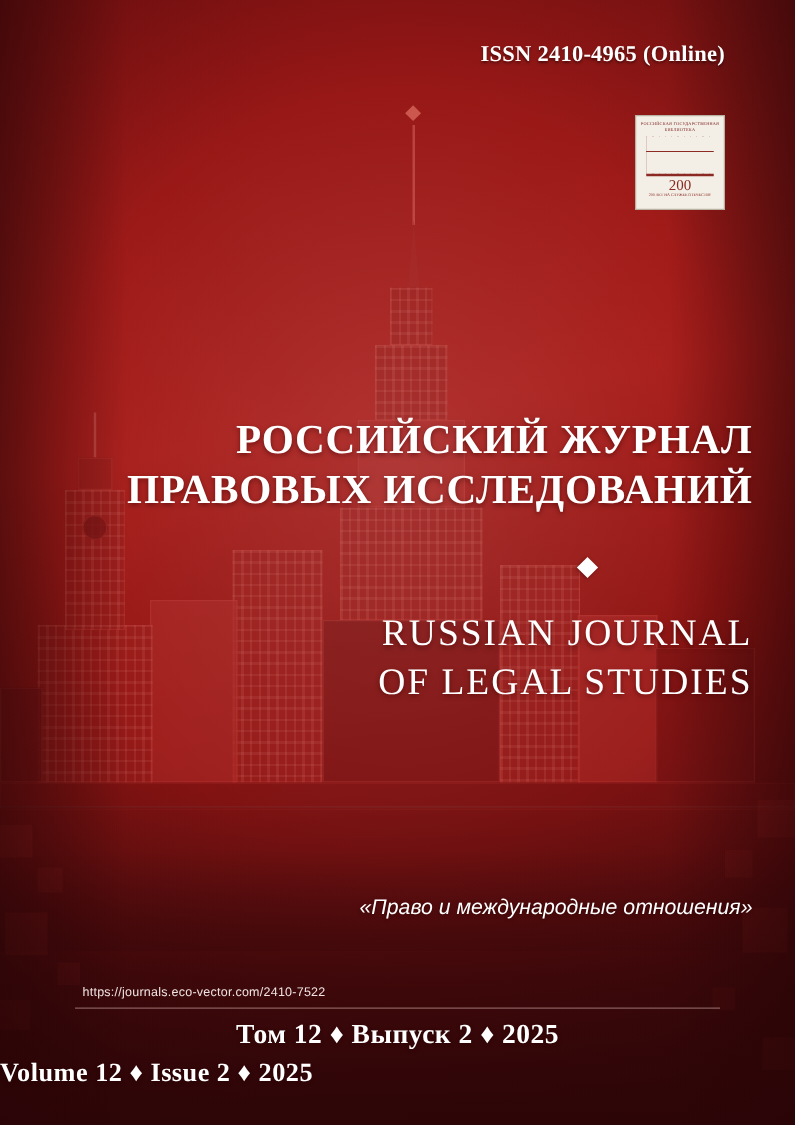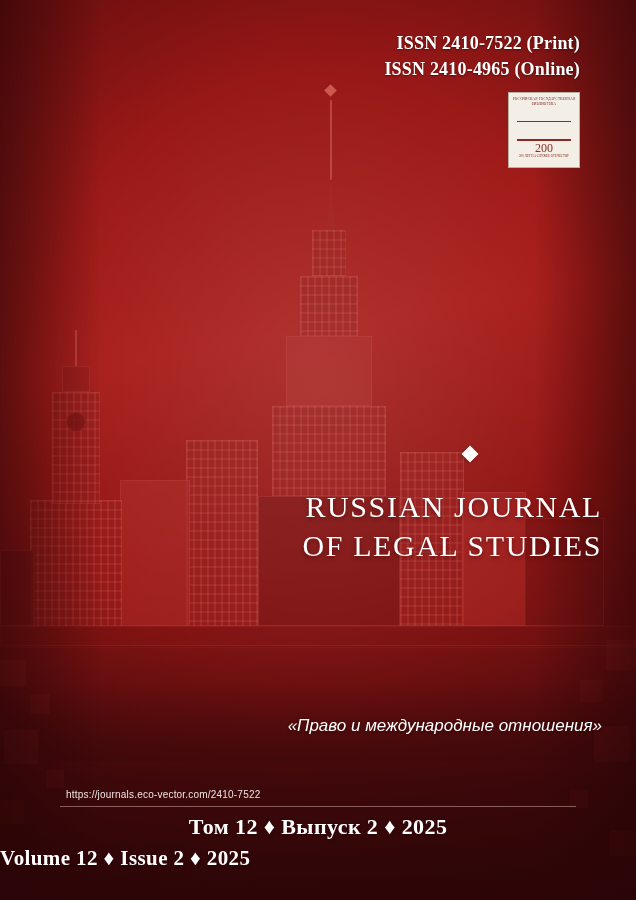--- a/index.html
+++ b/index.html
@@ -284,31 +284,34 @@
     <i style="right:0px; top:0px; width:30px; height:30px; opacity:.45;"></i>
     <i style="right:34px; top:40px; width:22px; height:22px; opacity:.3;"></i>
     <i style="right:6px; top:86px; width:36px; height:36px; opacity:.38;"></i>
     <i style="right:48px; top:150px; width:18px; height:18px; opacity:.25;"></i>
     <i style="right:0px; top:190px; width:26px; height:26px; opacity:.3;"></i>
   </div>
 
   <div class="vignette"></div>
 
   <div class="issn">
-    <div>ISSN 2410-7522 (Print)</div>
     <div>ISSN 2410-4965 (Online)</div>
   </div>
 
   <div class="logo">
     <div class="lg-top">РОССИЙСКАЯ ГОСУДАРСТВЕННАЯ БИБЛИОТЕКА</div>
     <div class="lg-pic"></div>
     <div class="lg-200">200</div>
     <div class="lg-bot">200 ЛЕТ НА СЛУЖБЕ ОТЕЧЕСТВУ</div>
   </div>
 
+  <div class="title-ru">
+    <div>РОССИЙСКИЙ ЖУРНАЛ</div>
+    <div>ПРАВОВЫХ ИССЛЕДОВАНИЙ</div>
+  </div>
 
   <div class="diamond"></div>
 
   <div class="title-en">
     <div>RUSSIAN JOURNAL</div>
     <div>OF LEGAL STUDIES</div>
   </div>
 
   <div class="theme-value">«Право и международные отношения»</div>
 

